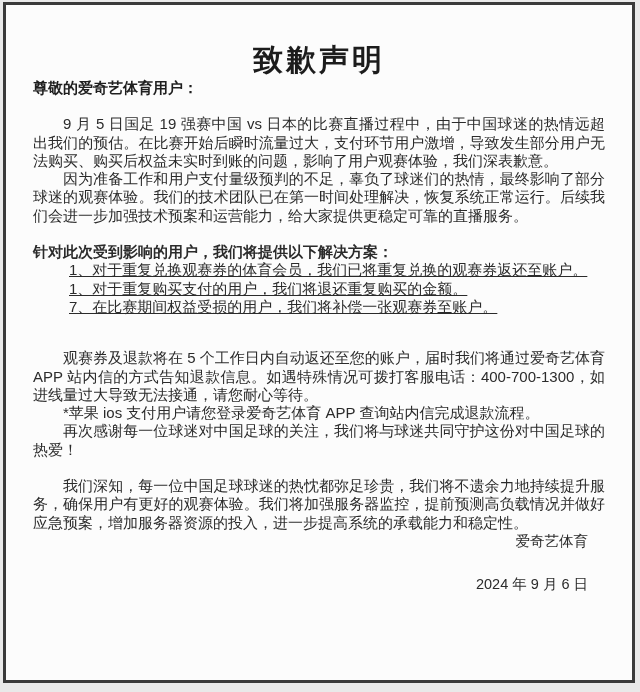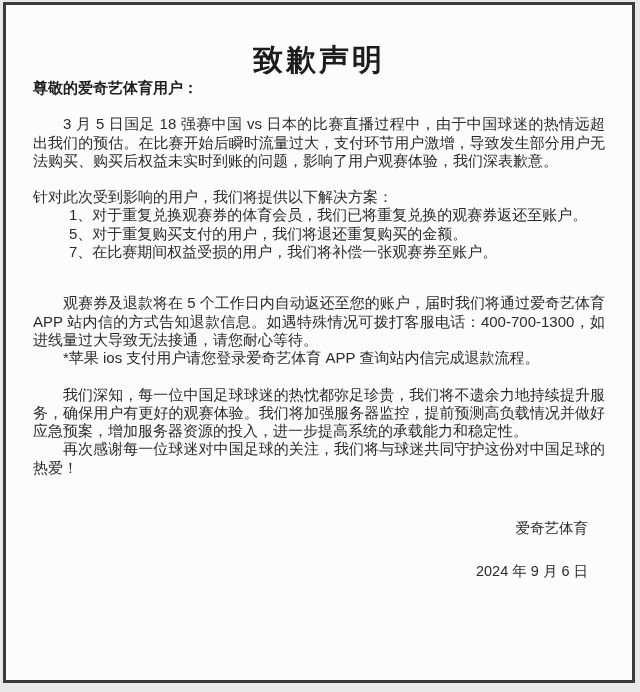--- a/index.html
+++ b/index.html
@@ -50,74 +50,77 @@
     font-weight: bold;
     color: #1f1f1f;
     margin-bottom: 18px;
   }
 
   .para { text-indent: 2em; }
 
   .lead {
     text-indent: 0;
     margin-top: 18px;
+    font-weight: bold;
   }
 
   .solutions {
     list-style: none;
   }
 
   .solutions li {
     padding-left: 2.4em;
+    text-decoration: underline;
   }
 
   .gap-2 { margin-top: 33px; }
   .gap-1 { margin-top: 18px; }
 
   .sign-block {
     text-align: right;
     padding-right: 17px;
     font-size: 14.5px;
     color: #2b2b2b;
   }
 
-  .signature { margin-top: 42px; }
+  .signature { }
 
   .date { margin-top: 24px; }
 </style>
 </head>
 <body>
 
 <div class="stage">
   <div class="paper">
 
     <h1 class="title">致歉声明</h1>
 
     <div class="body">
 
       <p class="salutation">尊敬的爱奇艺体育用户：</p>
 
-      <p class="para">3 月 5 日国足 18 强赛中国 vs 日本的比赛直播过程中，由于中国球迷的热情远超出我们的预估。在比赛开始后瞬时流量过大，支付环节用户激增，导致发生部分用户无法购买、购买后权益未实时到账的问题，影响了用户观赛体验，我们深表歉意。</p>
+      <p class="para">9 月 5 日国足 19 强赛中国 vs 日本的比赛直播过程中，由于中国球迷的热情远超出我们的预估。在比赛开始后瞬时流量过大，支付环节用户激增，导致发生部分用户无法购买、购买后权益未实时到账的问题，影响了用户观赛体验，我们深表歉意。</p>
 
+      <p class="para">因为准备工作和用户支付量级预判的不足，辜负了球迷们的热情，最终影响了部分球迷的观赛体验。我们的技术团队已在第一时间处理解决，恢复系统正常运行。后续我们会进一步加强技术预案和运营能力，给大家提供更稳定可靠的直播服务。</p>
 
       <p class="para lead">针对此次受到影响的用户，我们将提供以下解决方案：</p>
 
       <ol class="solutions">
         <li>1、对于重复兑换观赛券的体育会员，我们已将重复兑换的观赛券返还至账户。</li>
-        <li>5、对于重复购买支付的用户，我们将退还重复购买的金额。</li>
+        <li>1、对于重复购买支付的用户，我们将退还重复购买的金额。</li>
         <li>7、在比赛期间权益受损的用户，我们将补偿一张观赛券至账户。</li>
       </ol>
 
       <p class="para gap-2">观赛券及退款将在 5 个工作日内自动返还至您的账户，届时我们将通过爱奇艺体育 APP 站内信的方式告知退款信息。如遇特殊情况可拨打客服电话：400-700-1300，如进线量过大导致无法接通，请您耐心等待。</p>
 
       <p class="para">*苹果 ios 支付用户请您登录爱奇艺体育 APP 查询站内信完成退款流程。</p>
 
+      <p class="para">再次感谢每一位球迷对中国足球的关注，我们将与球迷共同守护这份对中国足球的热爱！</p>
+
       <p class="para gap-1">我们深知，每一位中国足球球迷的热忱都弥足珍贵，我们将不遗余力地持续提升服务，确保用户有更好的观赛体验。我们将加强服务器监控，提前预测高负载情况并做好应急预案，增加服务器资源的投入，进一步提高系统的承载能力和稳定性。</p>
-
-      <p class="para">再次感谢每一位球迷对中国足球的关注，我们将与球迷共同守护这份对中国足球的热爱！</p>
 
     </div>
 
     <div class="sign-block">
       <p class="signature">爱奇艺体育</p>
       <p class="date">2024 年 9 月 6 日</p>
     </div>
 
   </div>
 </div>

